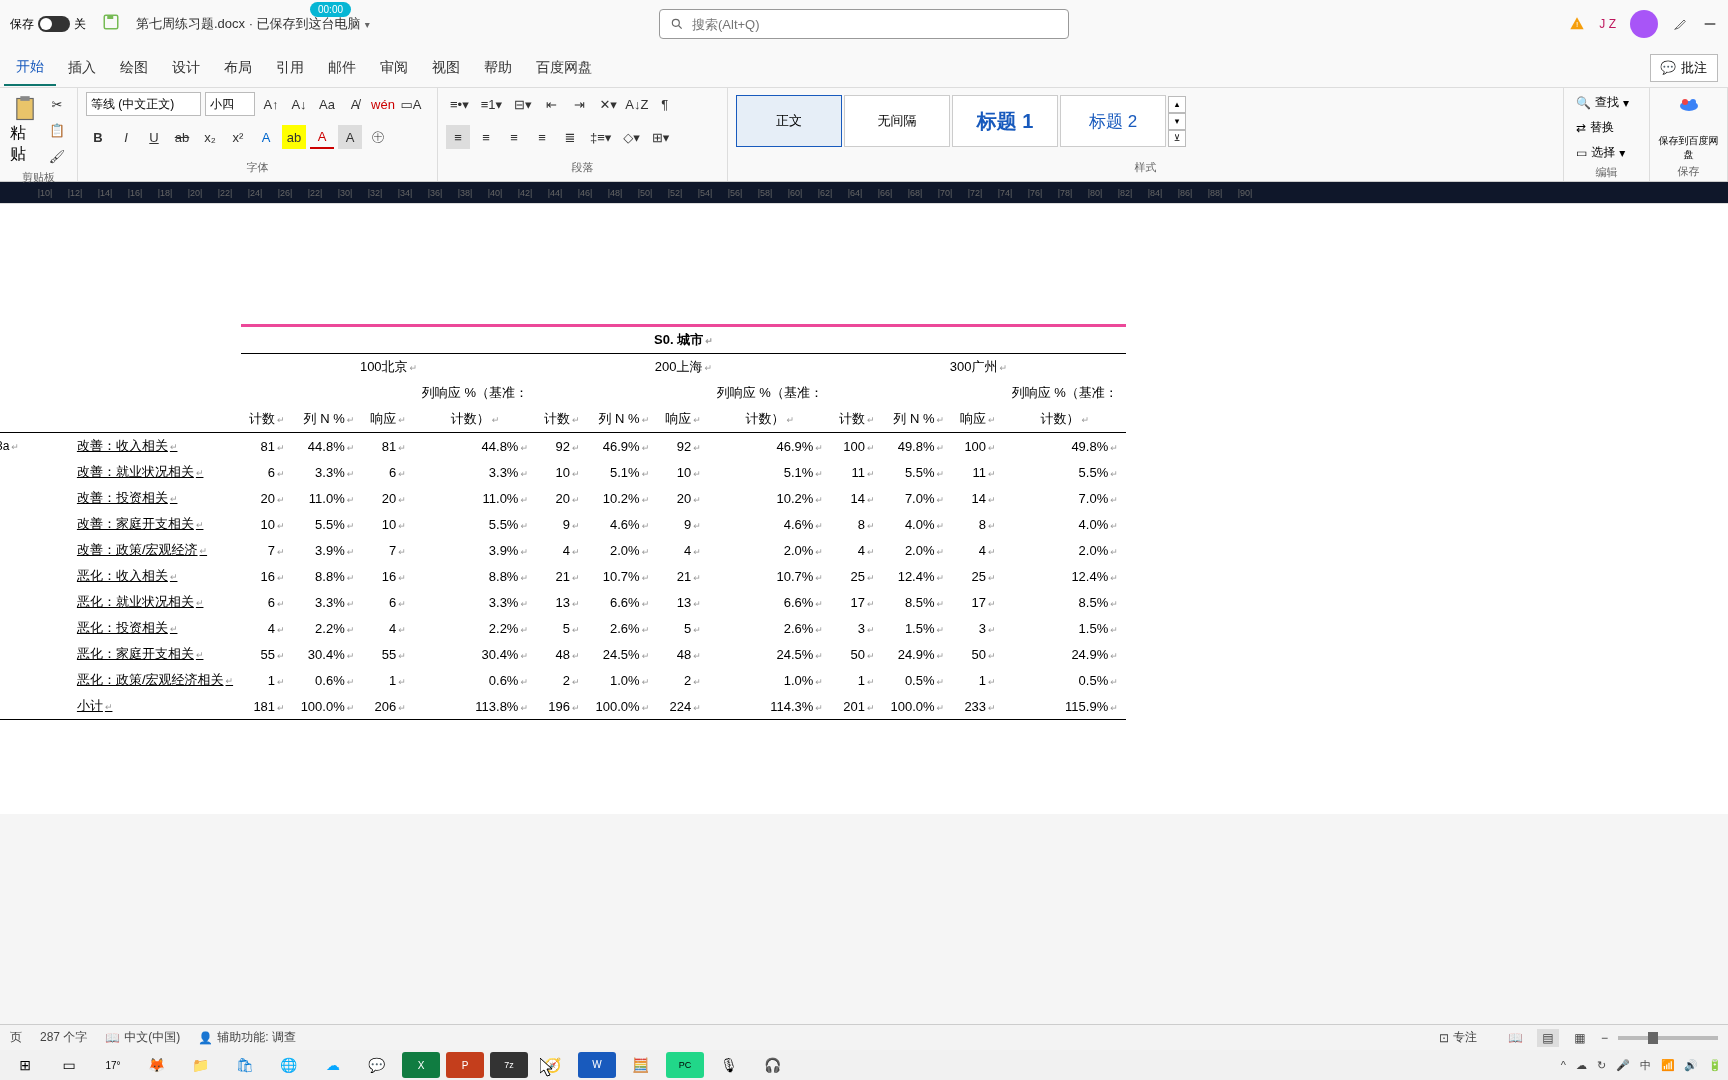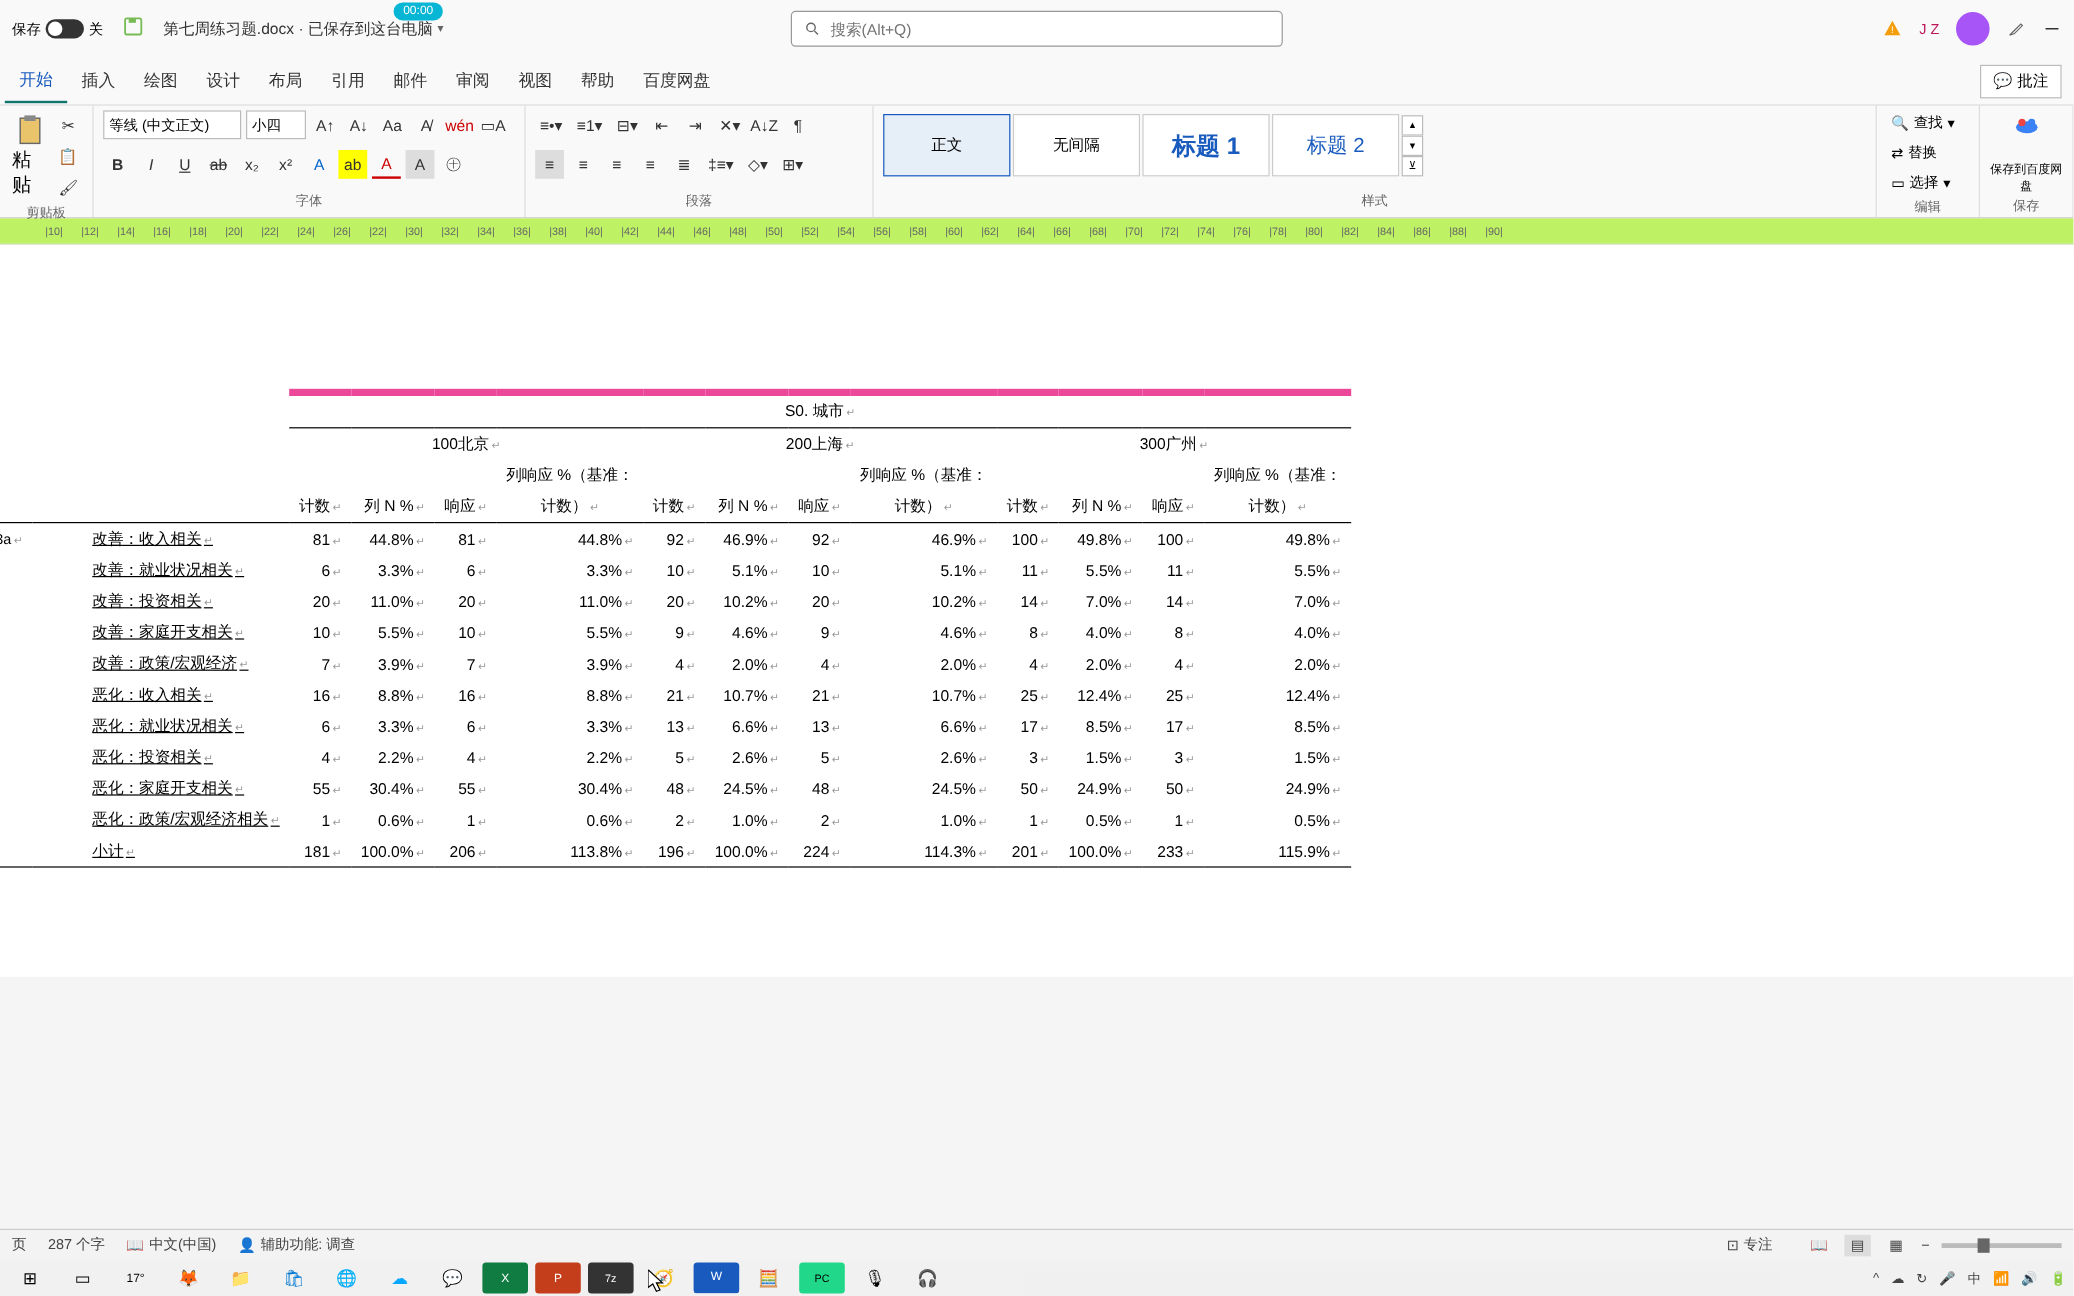--- a/index.html
+++ b/index.html
@@ -15,21 +15,21 @@
     .doc-title { margin-left: 12px; font-size: 13px; color: #333; }
     .doc-title-dd { margin-left: 4px; font-size: 10px; color: #666; }
     .search-box { position: absolute; left: 50%; transform: translateX(-50%); width: 410px; height: 30px; background: #fff; border: 1px solid #999; border-radius: 4px; display: flex; align-items: center; padding: 0 10px; }
     .search-icon-s { width: 14px; height: 14px; margin-right: 8px; }
     .search-input { border: none; outline: none; flex: 1; font-size: 13px; }
     .title-right { position: absolute; right: 10px; display: flex; align-items: center; gap: 14px; }
     .warn-icon { width: 16px; height: 16px; color: #d97706; }
     .user-initials { font-size: 12px; color: #be185d; }
     .avatar { width: 28px; height: 28px; border-radius: 50%; background: #a855f7; color: #fff; display: flex; align-items: center; justify-content: center; font-size: 12px; }
     .mic-icon, .min-icon { width: 16px; height: 16px; }
-    .rec-badge { position: absolute; left: 328px; top: 2px; background: #06b6d4; color: #fff; padding: 2px 8px; border-radius: 10px; font-size: 10px; }
+    .rec-badge { position: absolute; left: 310px; top: 2px; background: #06b6d4; color: #fff; padding: 2px 8px; border-radius: 10px; font-size: 10px; }
     
     
     .menu-bar { height: 40px; background: #f9f9f9; display: flex; align-items: center; padding: 0 4px; border-bottom: 1px solid #ddd; position: relative; }
     .menu-item { padding: 8px 12px; font-size: 14px; color: #333; cursor: pointer; }
     .menu-item.active { border-bottom: 2px solid #0f766e; color: #185abd; }
     .comment-btn { position: absolute; right: 10px; padding: 4px 10px; border: 1px solid #bbb; background: #fff; font-size: 13px; display: flex; align-items: center; gap: 4px; }
     
     
     .ribbon { height: 94px; background: #f9f9f9; display: flex; border-bottom: 1px solid #ccc; }
     .ribbon-group { border-right: 1px solid #ddd; padding: 4px 8px; display: flex; flex-direction: column; justify-content: space-between; }
@@ -59,31 +59,31 @@
     .style-nav-btn { width: 18px; height: 17px; border: 1px solid #bbb; font-size: 9px; display: flex; align-items: center; justify-content: center; background: #fff; }
     
     .edit-group { width: 86px; }
     .edit-btn { display: flex; align-items: center; gap: 4px; font-size: 12px; padding: 2px 4px; cursor: pointer; }
     
     .baidu-group { width: 78px; }
     .baidu-btn { display: flex; flex-direction: column; align-items: center; font-size: 11px; gap: 18px; }
     .baidu-icon { width: 24px; height: 24px; }
     
     
-    .ruler { height: 22px; background: #bef264; display: flex; align-items: center; font-size: 9px; color: #666; overflow: hidden; border-bottom: 1px solid #ddd; }
+    .ruler { height: 22px; background: #0f172a; display: flex; align-items: center; font-size: 9px; color: #666; overflow: hidden; border-bottom: 1px solid #ddd; }
     .ruler-mark { flex-shrink: 0; width: 30px; text-align: center; }
     
     
     .doc-area { background: #fff; height: 610px; overflow: auto; padding-top: 120px; }
     .doc-table { border-collapse: collapse; font-family: "SimSun", serif; font-size: 13px; margin-left: -20px; }
     .doc-table td, .doc-table th { padding: 4px 8px; text-align: right; white-space: nowrap; }
     .doc-table .row-label { text-align: left; padding-left: 50px; text-decoration: underline; }
     .doc-table .var-label { text-align: left; font-size: 12px; }
     .tbl-bottom-border td, .tbl-bottom-border th { border-bottom: 1px solid #000; }
-    .city-header { text-align: center !important; border-top: 6px solid #ec4899; }
+    .city-header { text-align: center !important; border-top: 3px solid #ec4899; font-weight: bold; }
     .city-sub { text-align: center !important; border-top: 1px solid #000; }
     .col-head { border-bottom: 1px solid #000; }
     .para-mark::after { content: '↵'; font-size: 9px; color: #999; margin-left: 2px; }
     
     
     .status-bar { position: absolute; bottom: 30px; left: 0; right: 0; height: 26px; background: #f3f3f3; border-top: 1px solid #ccc; display: flex; align-items: center; padding: 0 10px; font-size: 12px; color: #444; }
     .status-item { margin-right: 18px; display: flex; align-items: center; gap: 4px; }
     .status-right { margin-left: auto; display: flex; align-items: center; gap: 10px; }
     .view-btn { width: 22px; height: 18px; border: 1px solid transparent; display: flex; align-items: center; justify-content: center; }
     .view-btn.active { background: #ddd; }

